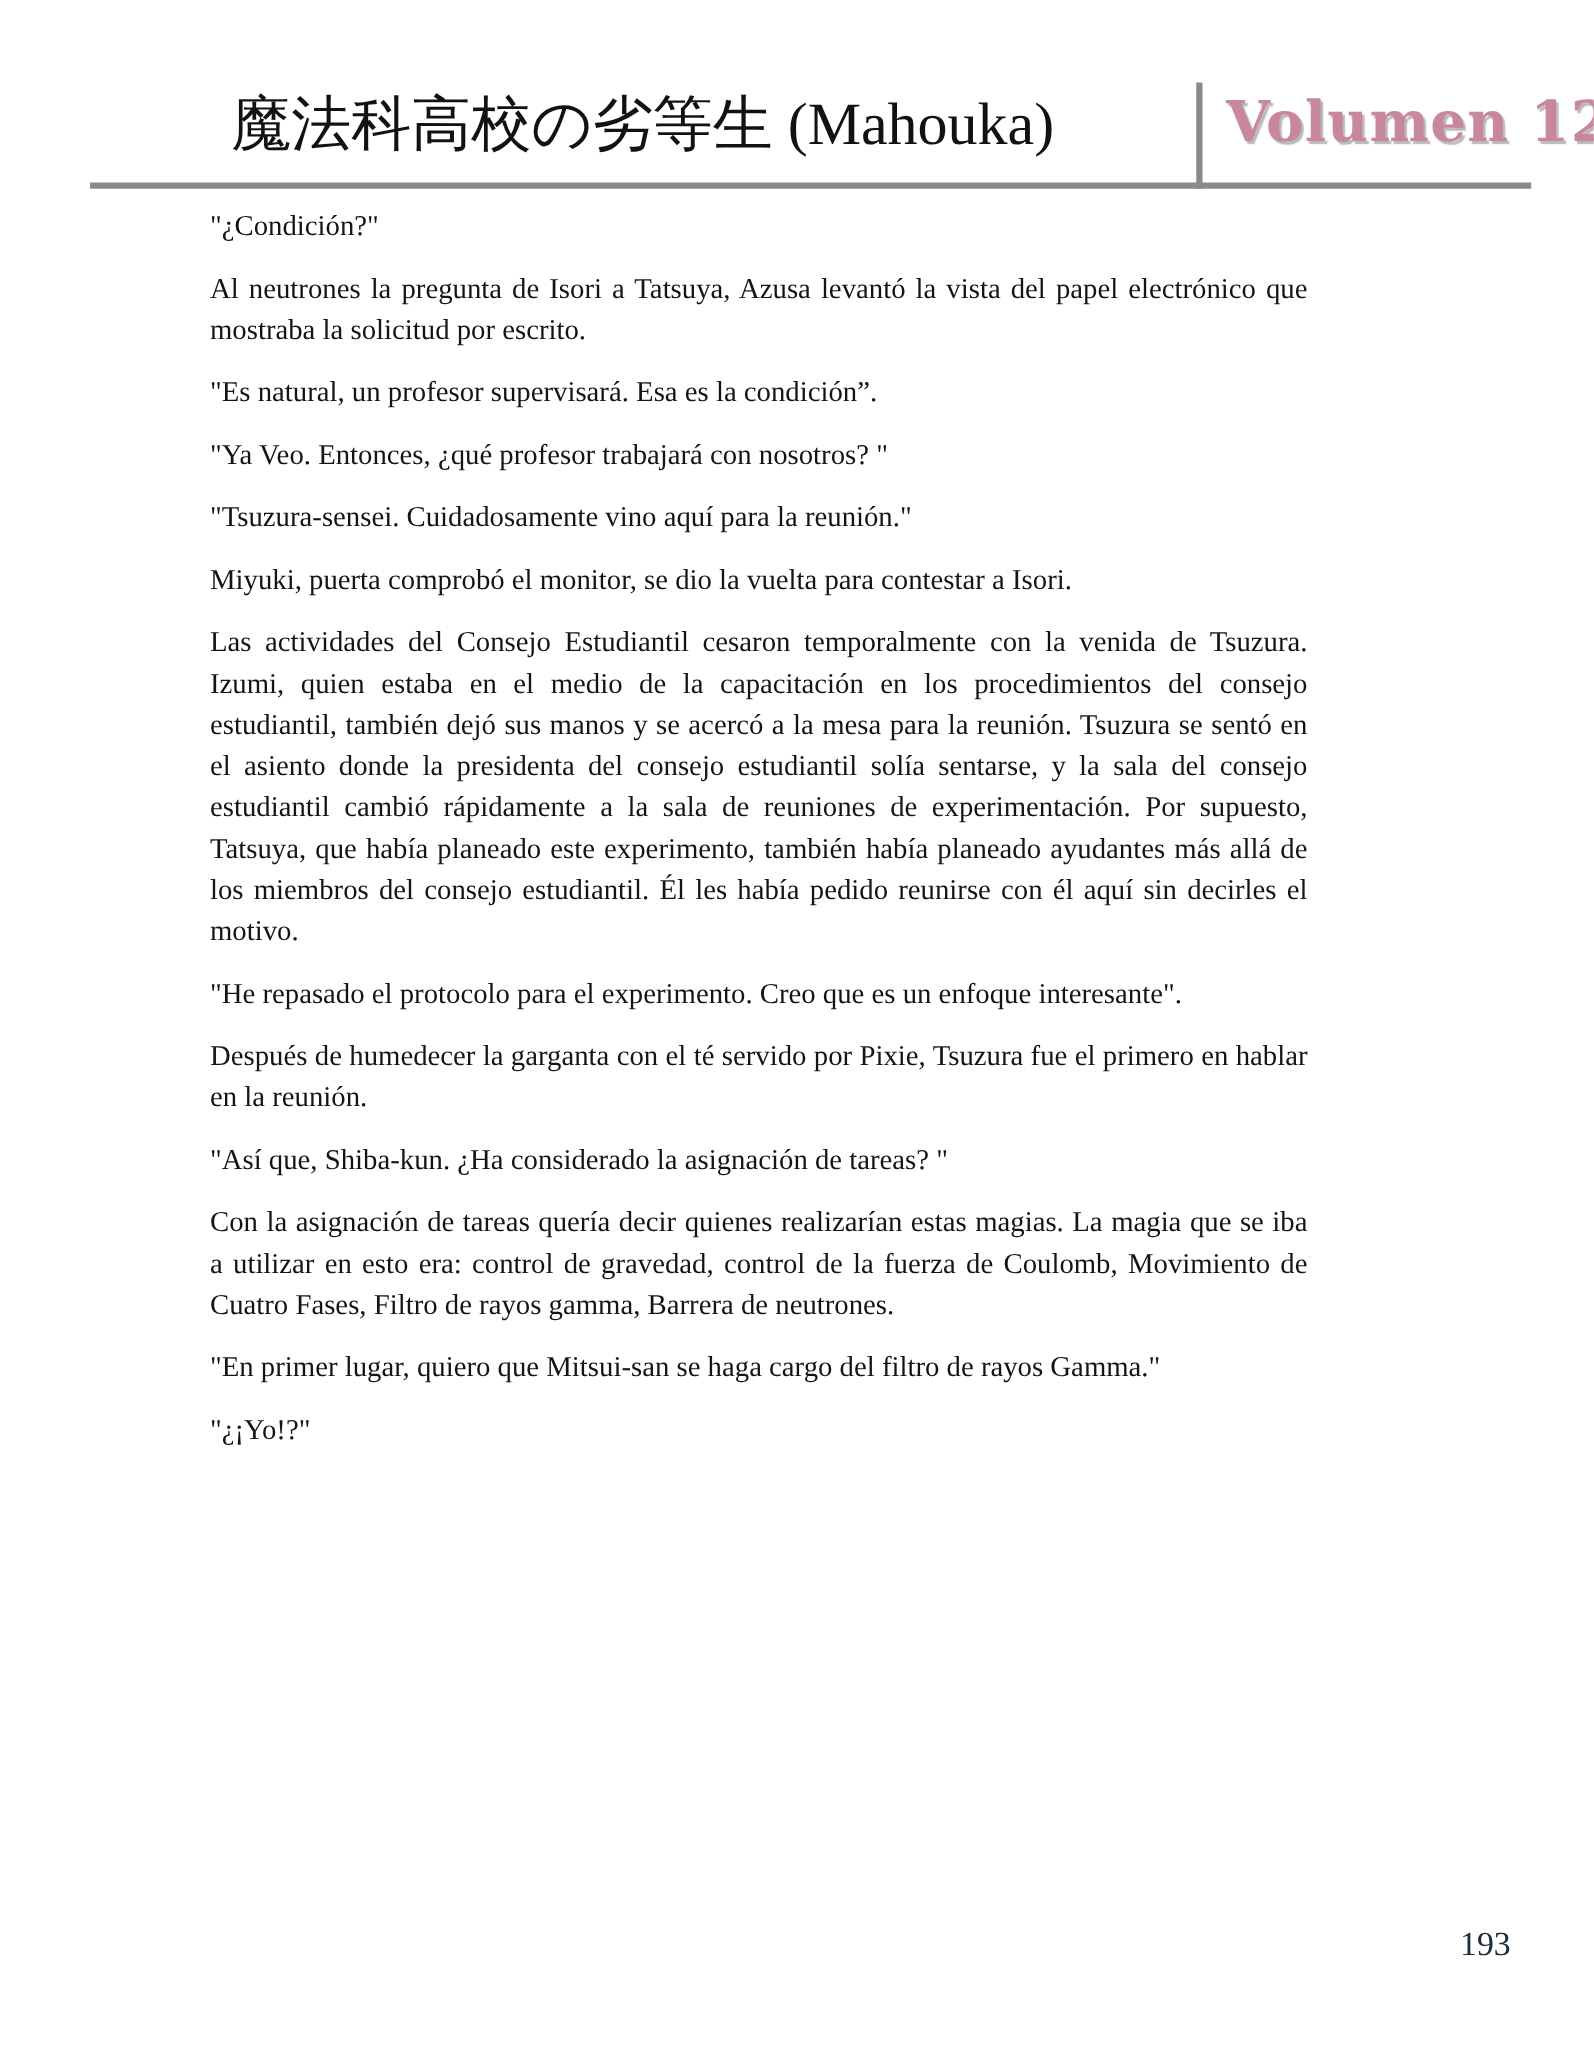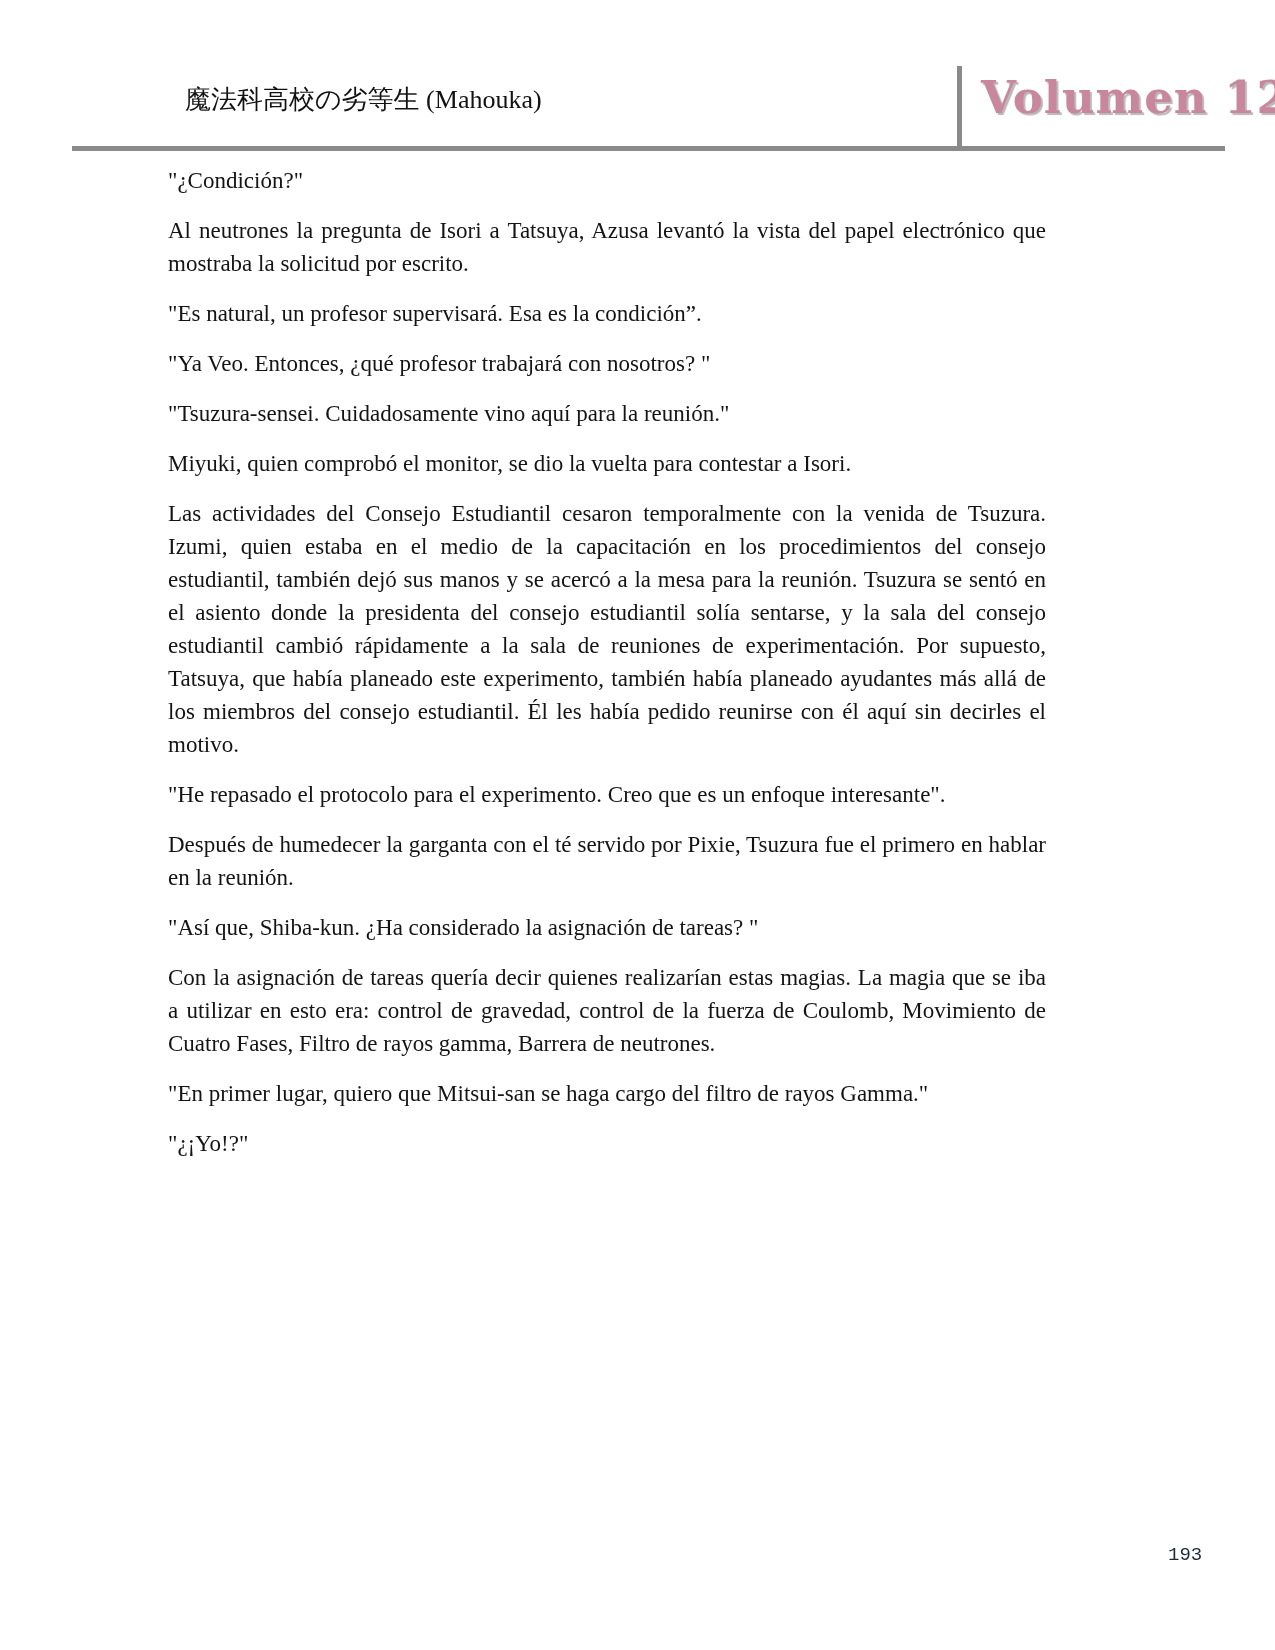--- a/index.html
+++ b/index.html
@@ -19,21 +19,21 @@
     position: absolute;
     left: 0;
     top: 0;
     width: 1275px;
     height: 160px;
   }
   .header-title {
     position: absolute;
     left: 185px;
     top: 72px;
-    font-size: 26px;
+    font-size: 48px;
     line-height: 56px;
     color: #121212;
     font-family: "Liberation Serif", "DejaVu Serif", serif;
     white-space: nowrap;
   }
   .header-divider-v {
     position: absolute;
     left: 957px;
     top: 66px;
     width: 5px;
@@ -74,43 +74,43 @@
     line-height: 33px;
     text-align: justify;
     color: #141414;
     font-family: "Liberation Serif", serif;
   }
   
   .page-number {
     position: absolute;
     left: 1168px;
     top: 1538px;
-    font-size: 19px;
+    font-size: 27px;
     line-height: 34px;
     color: #1c2b3a;
-    font-family: Liberation Mono, monospace;
+    font-family: Liberation Serif, serif;
   }
 </style>
 </head>
 <body>
 
 <div class="page-header">
   <div class="header-title">魔法科高校の劣等生 (Mahouka)</div>
   <div class="header-divider-v" style="background: rgb(138, 138, 138);"></div>
   <div class="volume-badge" style="color: rgb(201, 135, 158);">Volumen 12</div>
   <div class="header-rule" style="background: rgb(138, 138, 138);"></div>
 </div>
 
 <div class="content-area">
     <p>"¿Condición?"</p>
     <p>Al neutrones la pregunta de Isori a Tatsuya, Azusa levantó la vista del papel electrónico que mostraba la solicitud por escrito.</p>
     <p>"Es natural, un profesor supervisará. Esa es la condición”.</p>
     <p>"Ya Veo. Entonces, ¿qué profesor trabajará con nosotros? "</p>
     <p>"Tsuzura-sensei. Cuidadosamente vino aquí para la reunión."</p>
-    <p>Miyuki, quien comprobó el monitor, se dio la vuelta para contestar a Isori.</p>
+    <p>Miyuki, puerta comprobó el monitor, se dio la vuelta para contestar a Isori.</p>
     <p>Las actividades del Consejo Estudiantil cesaron temporalmente con la venida de Tsuzura. Izumi, quien estaba en el medio de la capacitación en los procedimientos del consejo estudiantil, también dejó sus manos y se acercó a la mesa para la reunión. Tsuzura se sentó en el asiento donde la presidenta del consejo estudiantil solía sentarse, y la sala del consejo estudiantil cambió rápidamente a la sala de reuniones de experimentación. Por supuesto, Tatsuya, que había planeado este experimento, también había planeado ayudantes más allá de los miembros del consejo estudiantil. Él les había pedido reunirse con él aquí sin decirles el motivo.</p>
     <p>"He repasado el protocolo para el experimento. Creo que es un enfoque interesante".</p>
     <p>Después de humedecer la garganta con el té servido por Pixie, Tsuzura fue el primero en hablar en la reunión.</p>
     <p>"Así que, Shiba-kun. ¿Ha considerado la asignación de tareas? "</p>
     <p>Con la asignación de tareas quería decir quienes realizarían estas magias. La magia que se iba a utilizar en esto era: control de gravedad, control de la fuerza de Coulomb, Movimiento de Cuatro Fases, Filtro de rayos gamma, Barrera de neutrones.</p>
     <p>"En primer lugar, quiero que Mitsui-san se haga cargo del filtro de rayos Gamma."</p>
     <p>"¿¡Yo!?"</p>
   </div>
 
 <div class="page-number" style="color: rgb(28, 43, 58);">193</div>

